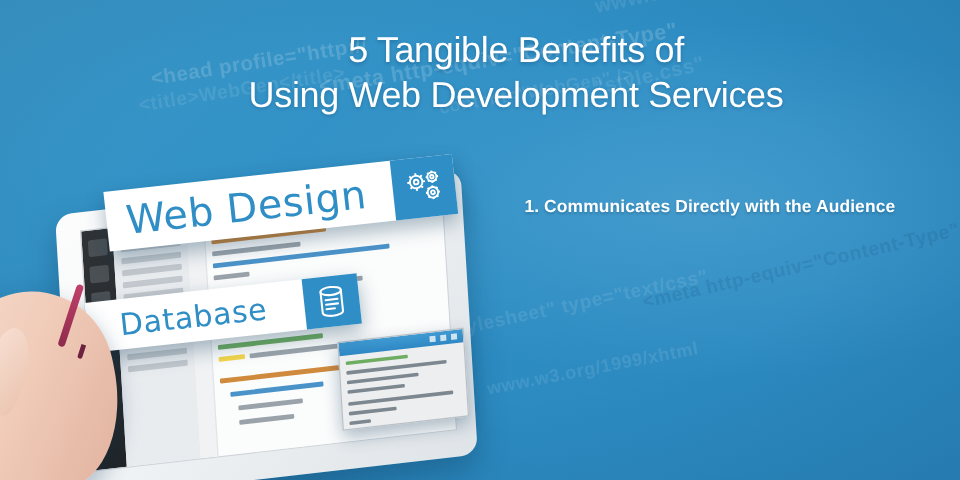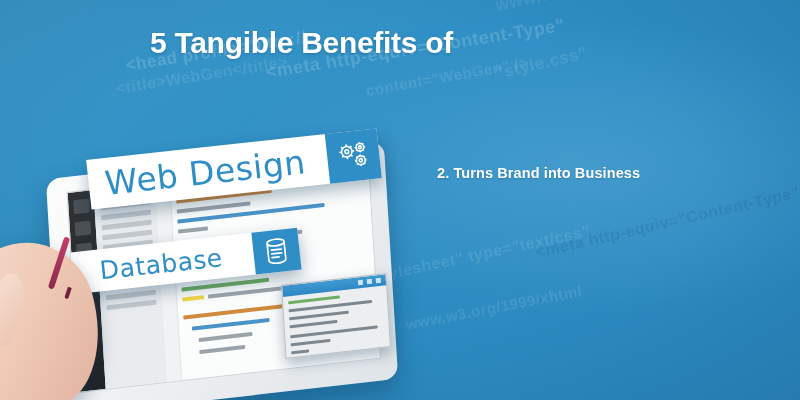--- a/index.html
+++ b/index.html
@@ -50,23 +50,23 @@
   }
   .code-row.dim { color: rgba(255,255,255,0.10); }
   .code-row.dark { color: rgba(22,80,120,0.17); }
 
   
   .headline {
     position: absolute;
     left: 150px;
     top: 24px;
     width: 560px;
-    text-align: left;
+    text-align: center;
     color: #ffffff;
-    font-weight: 700;
+    font-weight: 400;
     font-size: 30px;
     line-height: 37px;
     letter-spacing: -0.3px;
     text-shadow: 0 1px 3px rgba(13,62,96,0.33);
   }
   .headline .l2 { display: block; }
 
   
   .benefits {
     position: absolute;
@@ -302,24 +302,25 @@
     <div class="code-row dim" style="left:430px;  top:138px; font-size:15px; transform:rotate(-10deg);">content="WebGen" /&gt;</div>
     <div class="code-row dim" style="left:400px;  top:332px; font-size:16px; transform:rotate(-12deg);">rel="stylesheet" type="text/css"</div>
     <div class="code-row dark" style="left:600px;  top:300px; font-size:16px; transform:rotate(-13deg);">&lt;meta http-equiv="Content-Type"</div>
     <div class="code-row dim" style="left:470px;  top:372px; font-size:15px; transform:rotate(-11deg);">www.w3.org/1999/xhtml</div>
   </div>
 
   <div class="bg-vignette"></div>
 
   <div class="headline">
     <span>5 Tangible Benefits of</span>
+    <span class="l2">Using Web Development Services</span>
   </div>
 
   <div class="benefits">
-    <div class="benefit">2. Turns Brand into Business</div>
+    <div class="benefit">1. Communicates Directly with the Audience</div>
   </div>
 
   <div class="illus">
 
     <div class="tablet">
       <div class="tablet-screen">
         <div class="ide-rail">
           <div class="rail-btn" style="top:8px;"></div>
           <div class="rail-btn" style="top:30px;"></div>
           <div class="rail-btn" style="top:52px;"></div>

